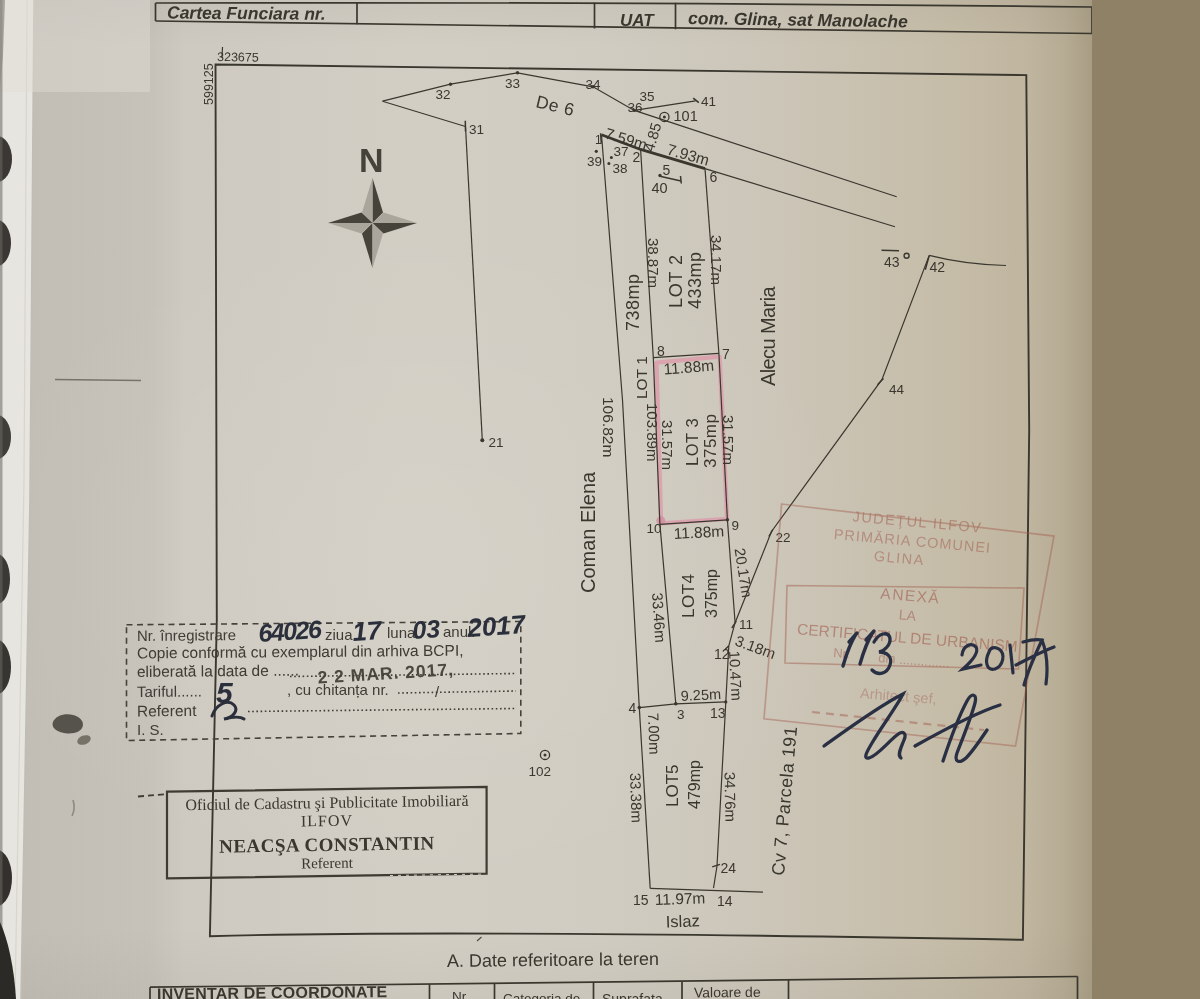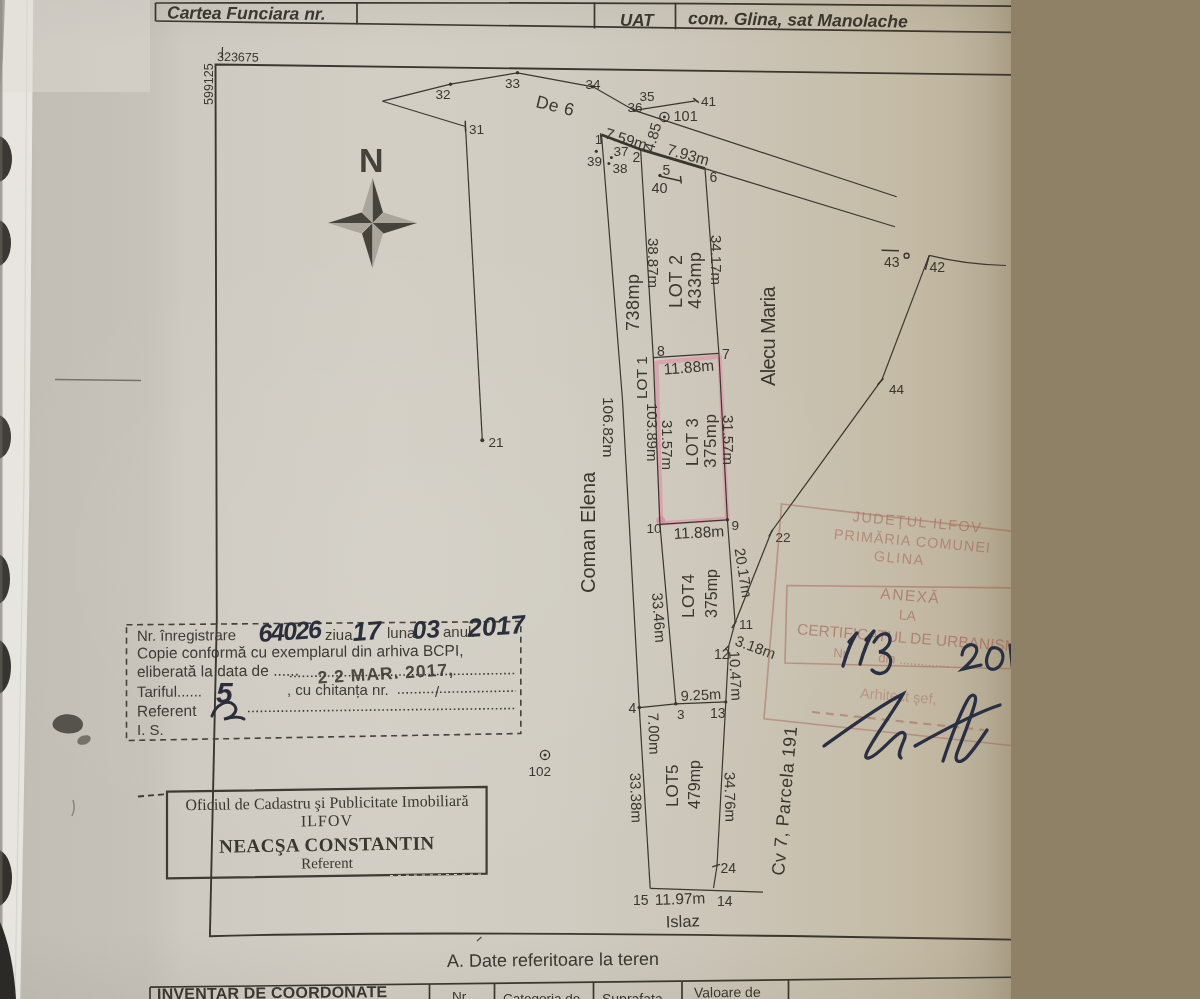--- a/index.html
+++ b/index.html
@@ -1,16 +1,16 @@
 <!DOCTYPE html>
 <html><head>
 <meta charset="utf-8">
 <style>
 html,body{margin:0;padding:0;background:#8e8166;}
-#page{position:relative;width:1011px;height:999px;overflow:hidden;
+#page{position:relative;width:1092px;height:999px;overflow:hidden;
  font-family:"Liberation Sans",sans-serif;
  background:
   radial-gradient(ellipse 700px 500px at 420px 560px, rgba(255,255,255,0.07), rgba(255,255,255,0) 70%),
   linear-gradient(90deg, rgba(130,126,116,0.10) 0, rgba(130,126,116,0.09) 150px, rgba(130,126,116,0) 185px),
   linear-gradient(180deg, rgba(110,104,92,0.08) 0, rgba(110,104,92,0) 45px, rgba(110,104,92,0) 930px, rgba(110,104,92,0.07) 100%),
   linear-gradient(90deg, #c9c4bb 0%, #cec9c0 15%, #d2cec4 38%, #d0ccc1 55%, #ccc6b9 70%, #c8c0ae 81%, #c5bca7 88%, #c0b59f 94%, #b6ab93 97.5%, #a99e84 100%);
 }
 svg text{font-family:"Liberation Sans",sans-serif;}
 .ser{font-family:"Liberation Serif",serif;}
 </style>

